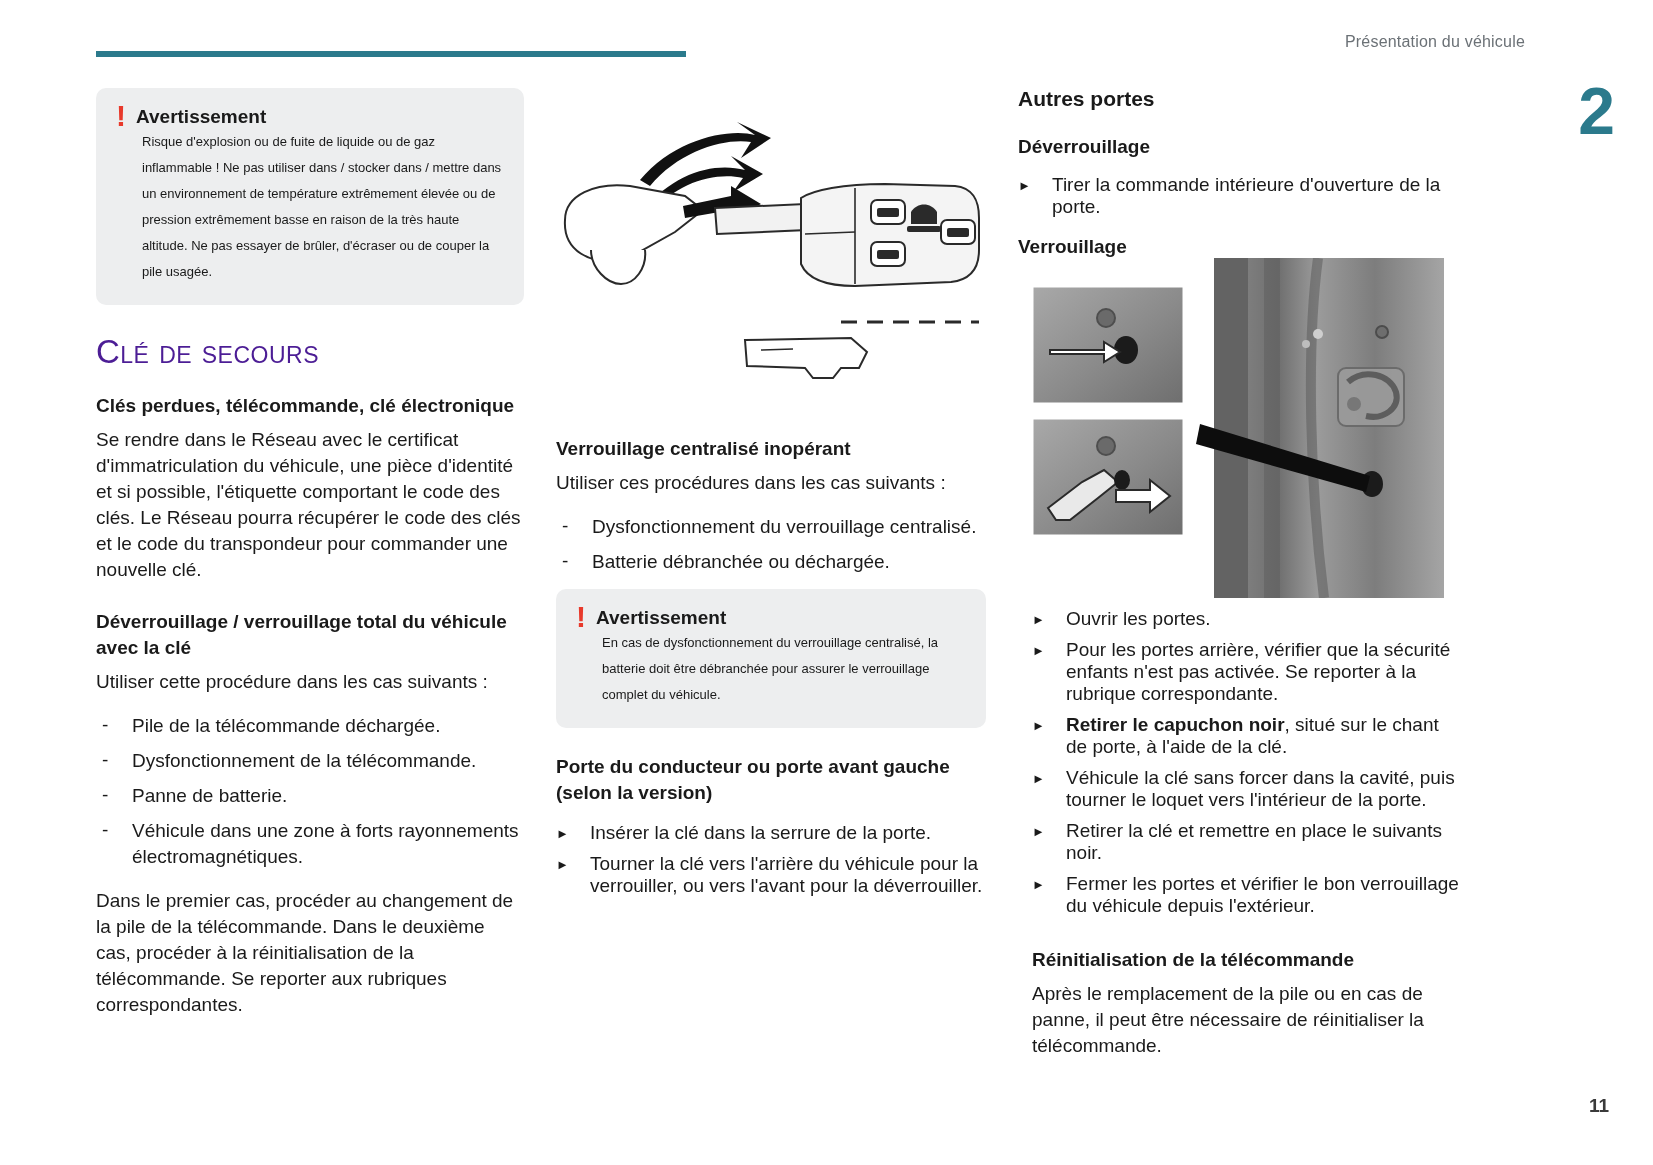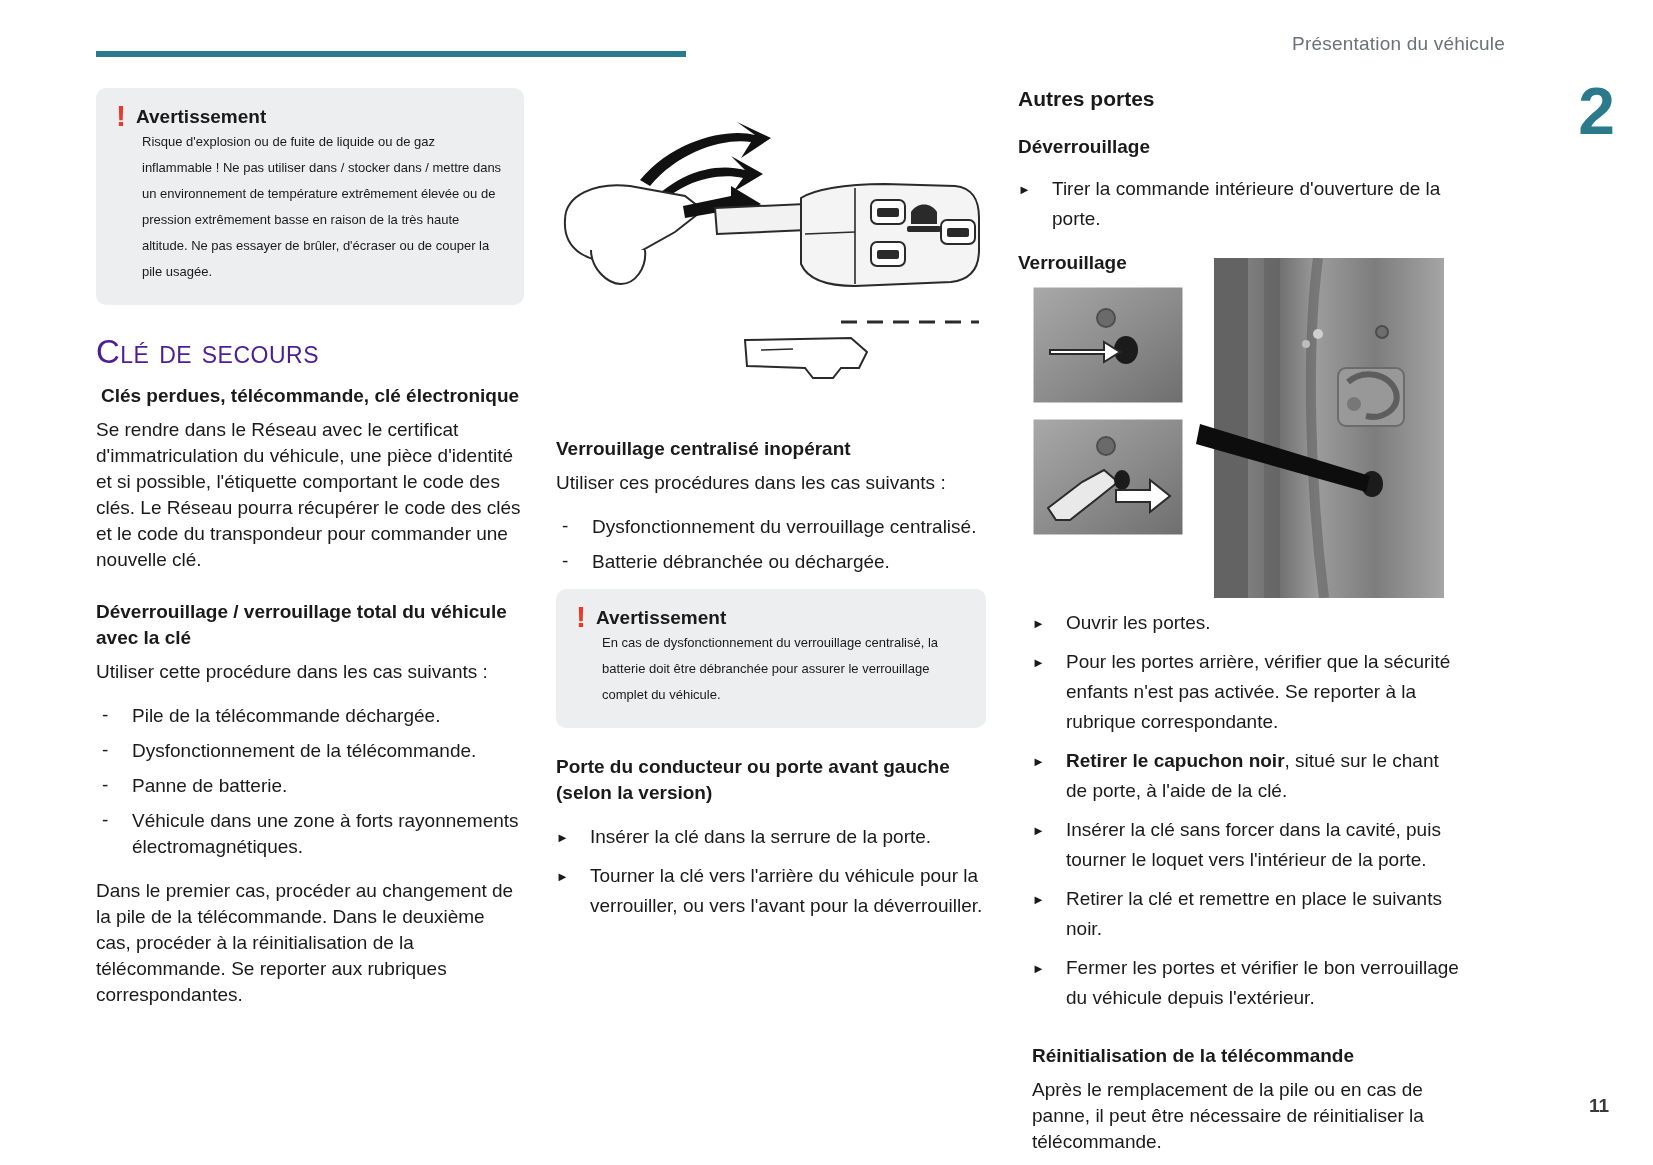--- a/index.html
+++ b/index.html
@@ -26,23 +26,23 @@
   .header-rule {
     position: absolute;
     left: 96px;
     top: 51px;
     width: 590px;
     height: 6px;
     background: #2b7a8c;
   }
   .header-title {
     position: absolute;
-    right: 148px;
+    right: 128px;
     top: 33px;
-    font-size: 19px;
+    font-size: 16px;
     color: #6b7176;
     letter-spacing: 0.2px;
   }
   .chapter-number {
     position: absolute;
     right: 38px;
     top: 78px;
     font-size: 66px;
     font-weight: bold;
     color: #2b7a8c;
@@ -129,21 +129,21 @@
   }
   ul.dash li::before {
     content: "-";
     position: absolute;
     left: 6px;
     top: -1px;
     font-size: 19px;
   }
   ul.arrow li {
     font-size: 19px;
-    line-height: 30px;
+    line-height: 22px;
     position: relative;
     padding-left: 34px;
     margin-bottom: 9px;
   }
   ul.arrow li::before {
     content: "\25BA";
     position: absolute;
     left: 0;
     top: 1px;
     font-size: 13px;
@@ -182,21 +182,21 @@
     <div class="warn-box">
       <div class="warn-head">
         <span class="warn-bang">!</span>
         <span class="warn-title">Avertissement</span>
       </div>
       <div class="warn-body" style="margin-left:26px; text-indent:0;">Risque d'explosion ou de fuite de liquide ou de gaz inflammable ! Ne pas utiliser dans / stocker dans / mettre dans un environnement de température extrêmement élevée ou de pression extrêmement basse en raison de la très haute altitude. Ne pas essayer de brûler, d'écraser ou de couper la pile usagée.</div>
     </div>
 
     <h1 class="section" style="margin-top:28px;">Clé de secours</h1>
 
-    <h2 class="sub" style="margin-top:12px;text-align:center;">Clés perdues, télécommande, clé électronique</h2>
+    <h2 class="sub" style="margin-top:22px;">Clés perdues, télécommande, clé électronique</h2>
     <p class="body" style="margin-top:8px;">Se rendre dans le Réseau avec le certificat d'immatriculation du véhicule, une pièce d'identité et si possible, l'étiquette comportant le code des clés. Le Réseau pourra récupérer le code des clés et le code du transpondeur pour commander une nouvelle clé.</p>
 
     <h2 class="sub" style="margin-top:26px;">Déverrouillage / verrouillage total du véhicule avec la clé</h2>
     <p class="body" style="margin-top:8px;">Utiliser cette procédure dans les cas suivants :</p>
 
     <ul class="dash" style="margin-top:18px;">
       <li>Pile de la télécommande déchargée.</li>
       <li>Dysfonctionnement de la télécommande.</li>
       <li>Panne de batterie.</li>
       <li>Véhicule dans une zone à forts rayonnements électromagnétiques.</li>
@@ -345,21 +345,21 @@
       <ellipse cx="104" cy="222" rx="8" ry="10" fill="#1b1b1b"></ellipse>
       <path d="M98 232 L 132 232 L 132 222 L 152 238 L 132 254 L 132 244 L 98 244 Z" fill="#ffffff" stroke="#2a2a2a" stroke-width="2"></path>
     </svg>
   </div>
 
   <div class="col" style="left:1032px; top:608px; width:432px;">
     <ul class="arrow">
       <li>Ouvrir les portes.</li>
       <li>Pour les portes arrière, vérifier que la sécurité enfants n'est pas activée. Se reporter à la rubrique correspondante.</li>
       <li><span class="b">Retirer le capuchon noir</span><span>, situé sur le chant de porte, à l'aide de la clé.</span></li>
-      <li>Insérer la clé sans forcer dans la cavité, puis tourner le loquet vers l'intérieur de la porte.</li>
+      <li>Véhicule la clé sans forcer dans la cavité, puis tourner le loquet vers l'intérieur de la porte.</li>
       <li>Retirer la clé et remettre en place le suivants noir.</li>
       <li>Fermer les portes et vérifier le bon verrouillage du véhicule depuis l'extérieur.</li>
     </ul>
 
     <h3 class="subsub" style="margin-top:30px;">Réinitialisation de la télécommande</h3>
     <p class="body" style="margin-top:8px;">Après le remplacement de la pile ou en cas de panne, il peut être nécessaire de réinitialiser la télécommande.</p>
   </div>
 
 </div>
 

